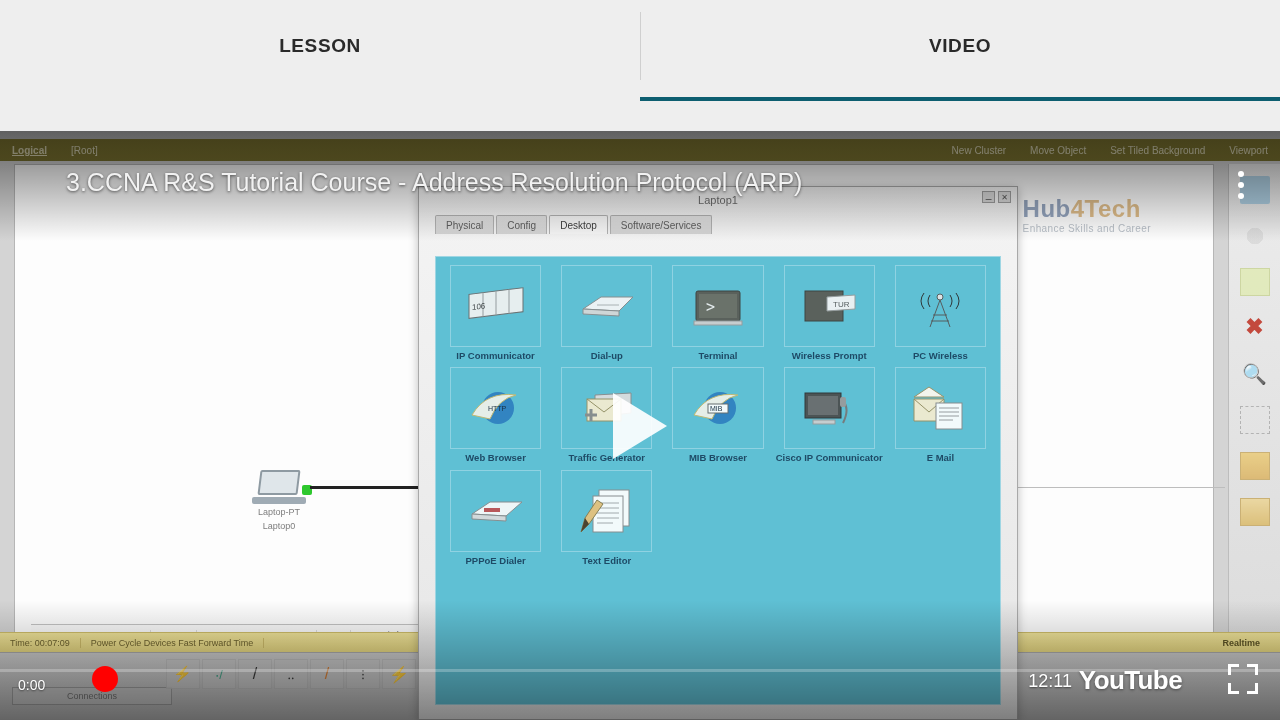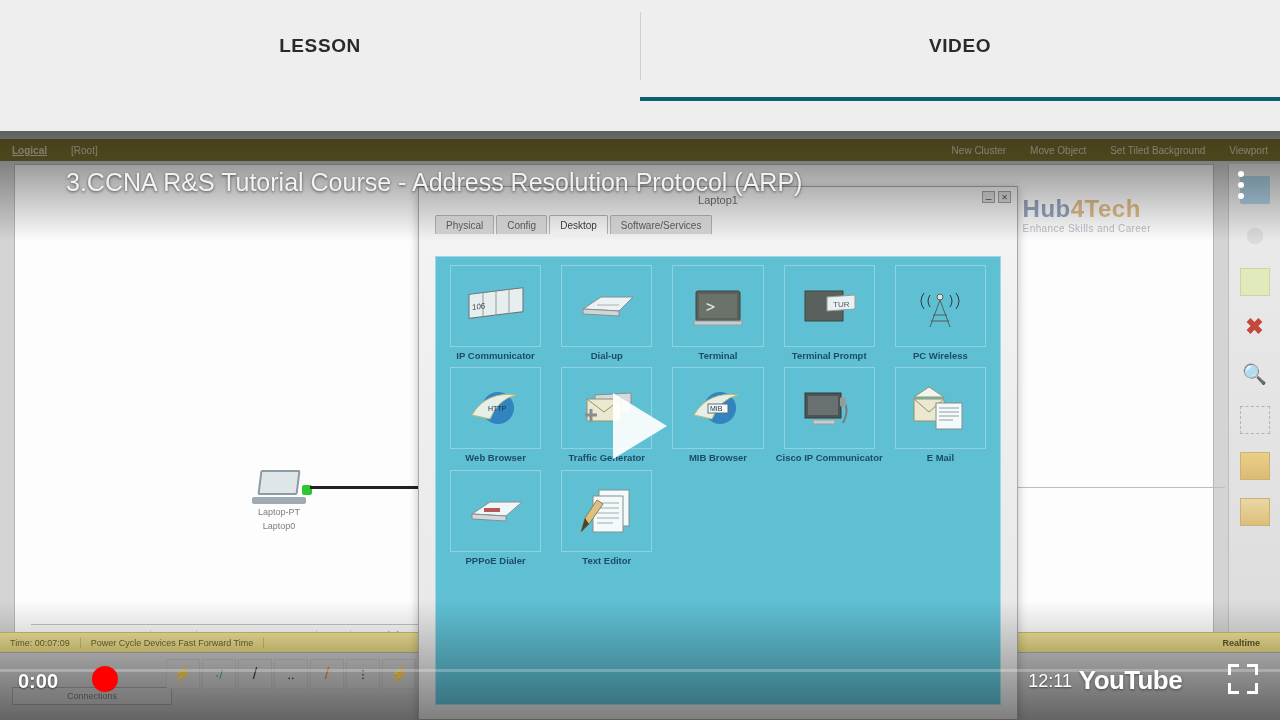--- a/index.html
+++ b/index.html
@@ -224,21 +224,21 @@
   .yt-controls {
     position: absolute; left: 0; bottom: 0; width: 1280px; height: 56px;
   }
   .yt-progress {
     position: absolute; left: 0; bottom: 48px; width: 1280px; height: 3px;
     background: rgba(255,255,255,.25);
   }
   .yt-progress .played { position:absolute; left:0; top:0; height:3px; width:0%; background:#ff0000;}
   .yt-time {
     position: absolute; left: 18px; bottom: 27px;
-    font-size: 20px; color: #fff; font-weight: 700;
+    font-size: 14px; color: #fff; font-weight: 400;
     text-shadow: 0 1px 2px rgba(0,0,0,.5);
   }
   .yt-rec {
     position: absolute; left: 92px; bottom: 28px;
     width: 26px; height: 26px; border-radius: 50%; background: #ff0000;
   }
   .yt-dur {
     position: absolute; right: 208px; bottom: 28px;
     font-size: 18px; color: #fff; text-shadow: 0 1px 2px rgba(0,0,0,.5);
   }
@@ -429,21 +429,21 @@
             </div>
 
             <div class="icon-cell">
               <div class="icon-box">
                 <svg width="64" height="46" viewBox="0 0 64 46" class="gl">
                   <rect x="8" y="8" width="38" height="30" fill="#5a5a52" stroke="#3a3a36"></rect>
                   <polygon points="30,14 58,12 58,26 30,28" fill="#f5f5f5" stroke="#9a9a9a"></polygon>
                   <text x="36" y="24" font-size="8" fill="#555">TUR</text>
                 </svg>
               </div>
-              <div class="icon-cap">Terminal Prompt</div>
+              <div class="icon-cap">Wireless Prompt</div>
             </div>
 
             <div class="icon-cell">
               <div class="icon-box">
                 <svg width="64" height="50" viewBox="0 0 64 50" class="gl">
                   <path d="M16 12 Q10 20 16 28 M22 14 Q18 20 22 26" stroke="#2b2b2b" fill="none"></path>
                   <path d="M48 12 Q54 20 48 28 M42 14 Q46 20 42 26" stroke="#2b2b2b" fill="none"></path>
                   <circle cx="32" cy="16" r="3" fill="#e8e8e8" stroke="#555"></circle>
                   <path d="M32 19 L22 46 M32 19 L42 46 M25 34 L39 34 M23 40 L41 40" stroke="#555" fill="none"></path>
                 </svg>

